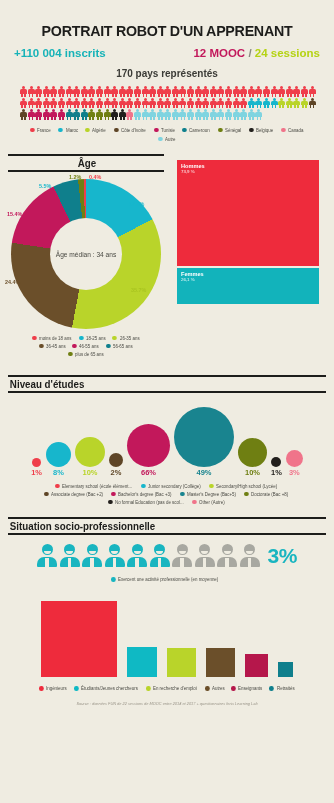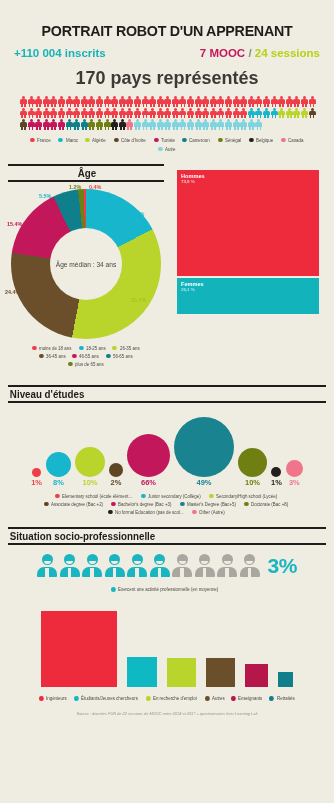--- a/index.html
+++ b/index.html
@@ -30,21 +30,21 @@
   .sec-rule-top{height:2.5px;background:#1d1d1b;}
   .sec-rule-bot{height:1.6px;background:#1d1d1b;}
   .sec-title{
     font-size:10.5px;font-weight:bold;color:#1d1d1b;
     padding:1px 0 1px 2px;transform:scaleX(0.93);transform-origin:left center;
     white-space:nowrap;
   }
   .sec-title.center{text-align:center;transform:scaleX(0.93);transform-origin:center;}
 
   
-  .geo-title{text-align:center;font-size:18px;font-weight:bold;color:#3b3b36;margin:9px 0 7px;}
+  .geo-title{text-align:center;font-size:10px;font-weight:bold;color:#3b3b36;margin:9px 0 7px;}
   .people-rows{padding:0 12px;}
   .prow{display:flex;gap:0.6px;line-height:0;margin-bottom:0.5px;}
   .pfig{width:7px;height:11px;position:relative;flex:0 0 auto;}
   .pfig i{position:absolute;left:2px;top:0;width:3px;height:3px;border-radius:50%;background:currentColor;display:block;}
   .pfig b{position:absolute;left:0;top:3.4px;width:7px;height:4.6px;background:currentColor;display:block;
           border-radius:1.6px 1.6px 0 0;}
   .pfig s{position:absolute;left:1.1px;top:7.6px;width:1.8px;height:3.4px;background:currentColor;display:block;}
   .pfig u{position:absolute;left:4.1px;top:7.6px;width:1.8px;height:3.4px;background:currentColor;display:block;}
 
   .legend{display:flex;flex-wrap:wrap;justify-content:center;gap:4px 7px;padding:7px 14px 0;}
@@ -97,21 +97,21 @@
 </head>
 <body>
 
 <div class="page">
 
   <div class="header">
     <div class="title">PORTRAIT ROBOT D'UN APPRENANT</div>
     <div class="subbar">
       <div class="sub-left">+110 004 inscrits</div>
       <div class="sub-right">
-        <span class="sub-mooc">7 MOOC</span>
+        <span class="sub-mooc">12 MOOC</span>
         <span class="sub-slash">/</span>
         <span class="sub-sessions">24 sessions</span>
       </div>
     </div>
   </div>
 
   <div class="sec">
     <div class="geo-title">170 pays représentés</div>
     <div class="people-rows">
         <div class="prow">

